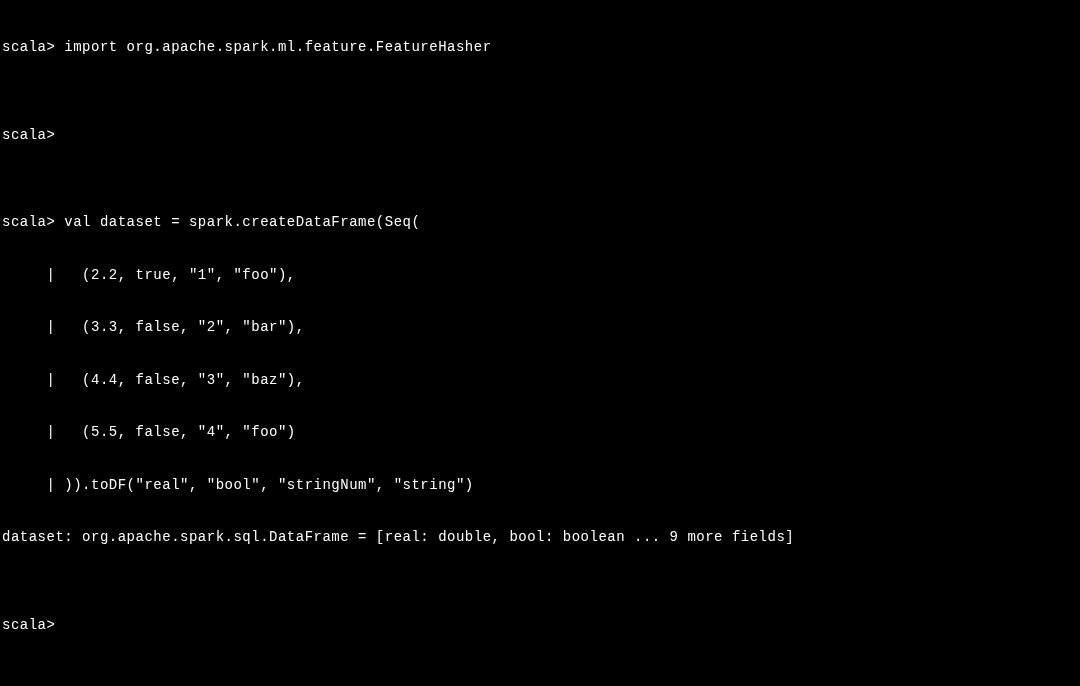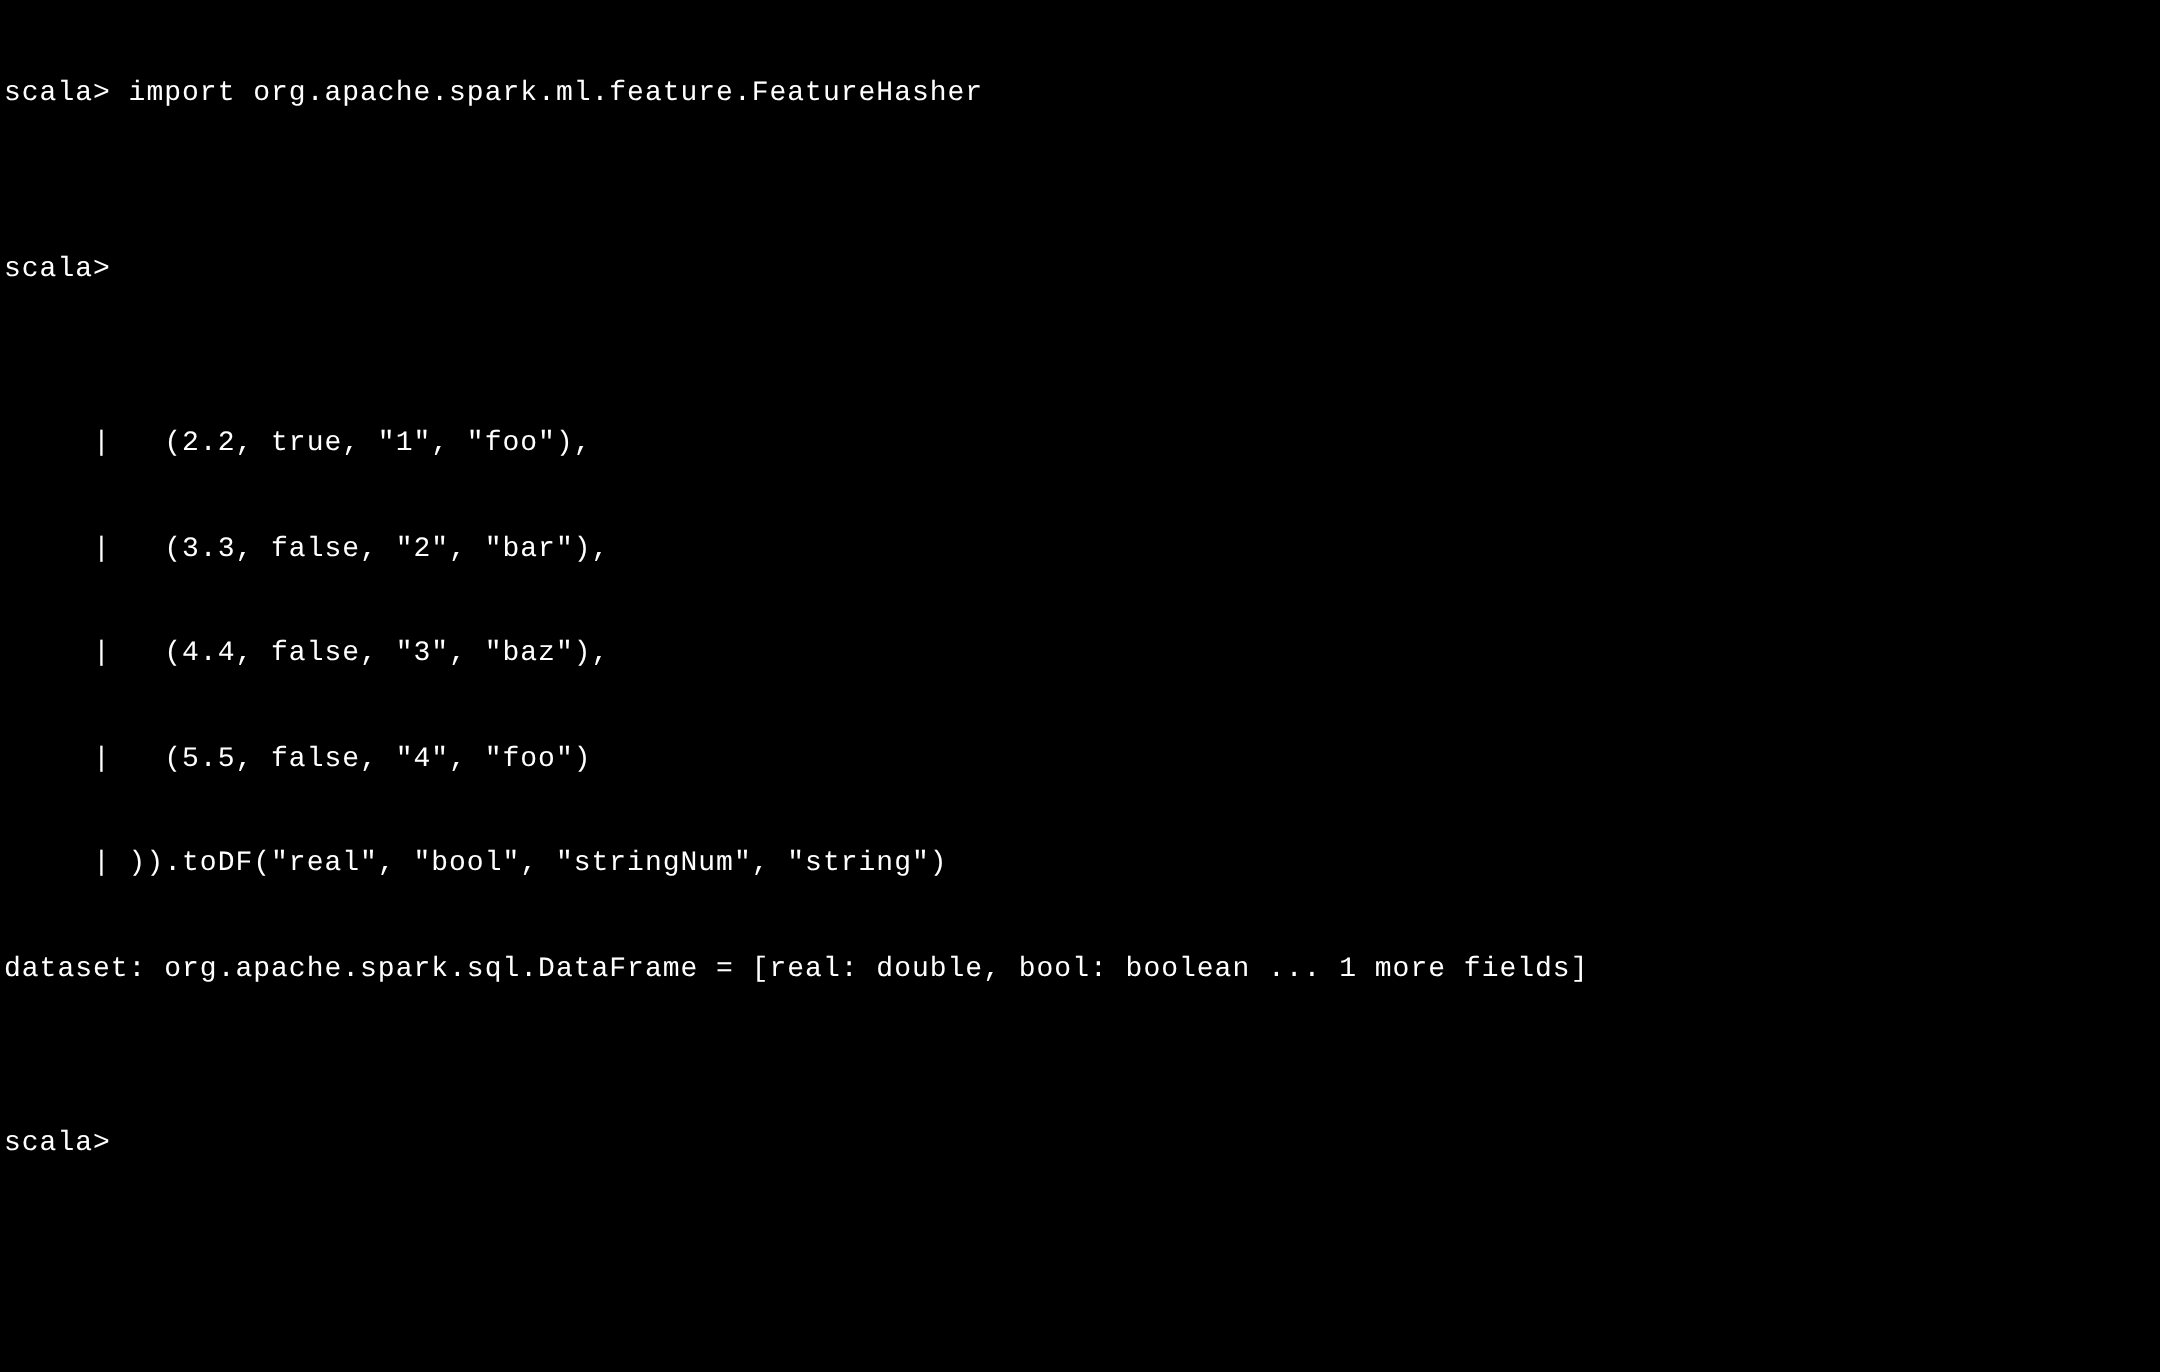--- a/index.html
+++ b/index.html
@@ -22,26 +22,27 @@
   .line { white-space: pre; font-family: Liberation Mono, monospace; }
 </style>
 </head>
 <body>
 
 <div class="terminal">
   <div class="line">scala&gt; import org.apache.spark.ml.feature.FeatureHasher</div>
   <div class="line"></div>
   <div class="line">scala&gt;</div>
   <div class="line"></div>
+  <div class="line">scala&gt; val dataset = spark.createDataFrame(Seq(</div>
   <div class="line">     |   (2.2, true, "1", "foo"),</div>
   <div class="line">     |   (3.3, false, "2", "bar"),</div>
   <div class="line">     |   (4.4, false, "3", "baz"),</div>
   <div class="line">     |   (5.5, false, "4", "foo")</div>
   <div class="line">     | )).toDF("real", "bool", "stringNum", "string")</div>
-  <div class="line">dataset: org.apache.spark.sql.DataFrame = [real: double, bool: boolean ... 1 more fields]</div>
+  <div class="line">dataset: org.apache.spark.sql.DataFrame = [real: double, bool: boolean ... 9 more fields]</div>
   <div class="line"></div>
   <div class="line">scala&gt;</div>
   <div class="line"></div>
   
   
   <div class="line"></div>
   
   
   <div class="line"></div>
   

